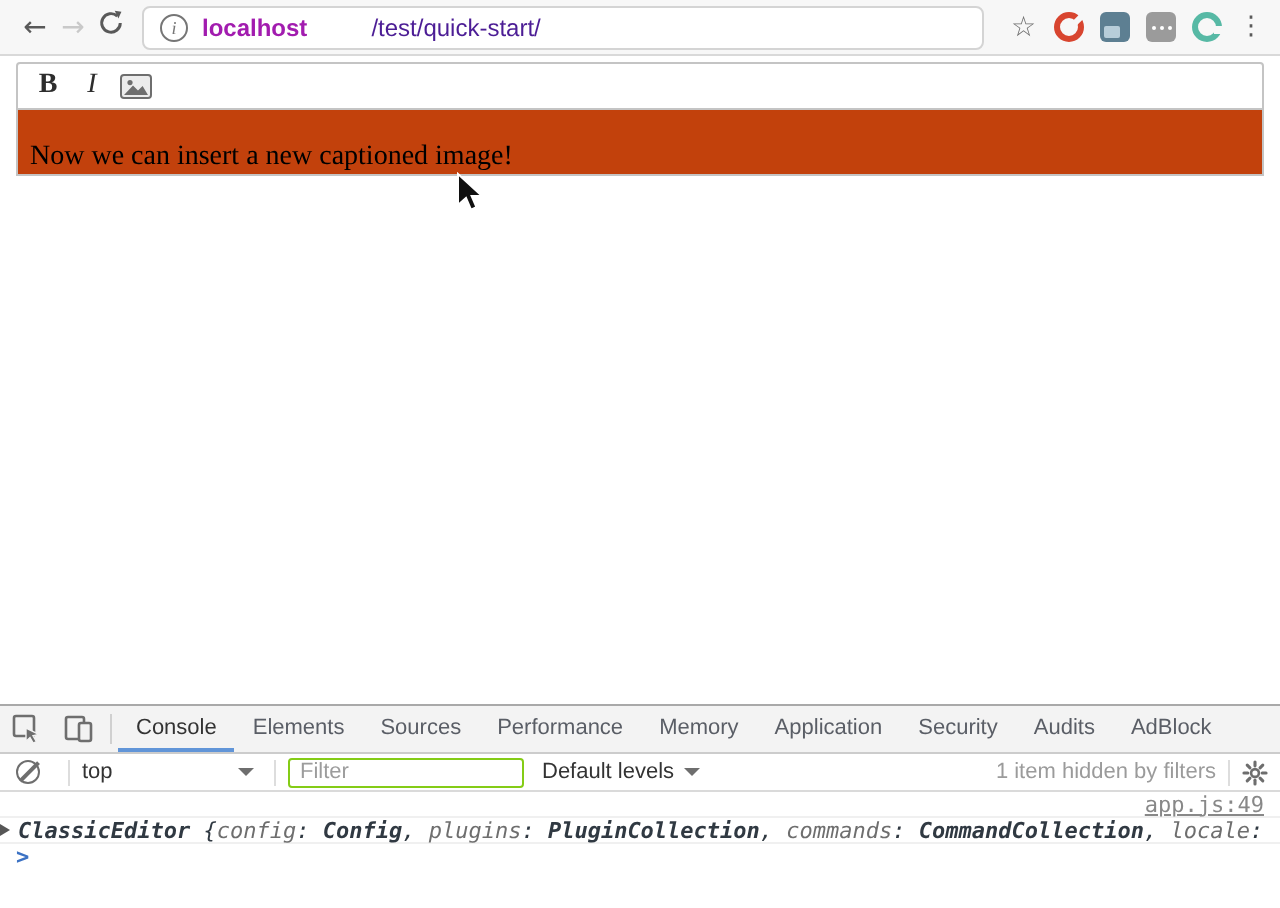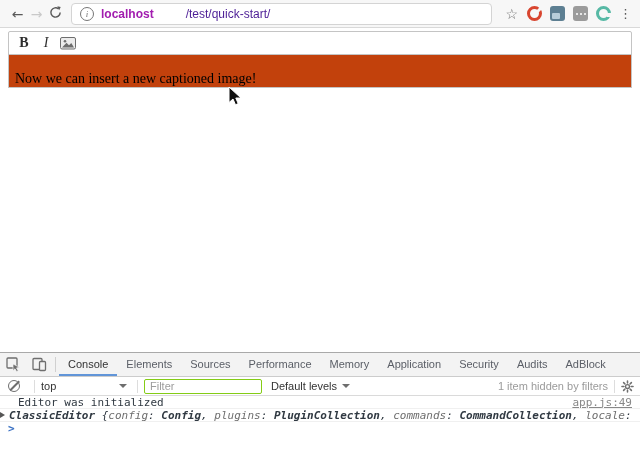--- a/index.html
+++ b/index.html
@@ -190,21 +190,20 @@
               <line x1="11.1" y1="11.1" x2="12.8" y2="12.8"></line>
               <line x1="12.8" y1="3.2" x2="11.1" y2="4.9"></line>
               <line x1="3.2" y1="12.8" x2="4.9" y2="11.1"></line>
             </g>
           </svg>
       </span>
     </div>
 
     <div class="c-rows">
       <div class="c-row msg">
-        <span>Editor was initialized</span>
         <span class="src-link">app.js:49</span>
       </div>
       <div class="c-row obj">
         <span class="tri-right"></span><span class="prev"><span class="cls">ClassicEditor</span><span> {</span><span class="k">config</span><span>: </span><span class="v">Config</span><span>, </span><span class="k">plugins</span><span>: </span><span class="v">PluginCollection</span><span>, </span><span class="k">commands</span><span>: </span><span class="v">CommandCollection</span><span>, </span><span class="k">locale</span><span>: </span></span>
       </div>
       <div class="c-row prompt">
         <span>&gt;</span>
       </div>
     </div>
   </div>

